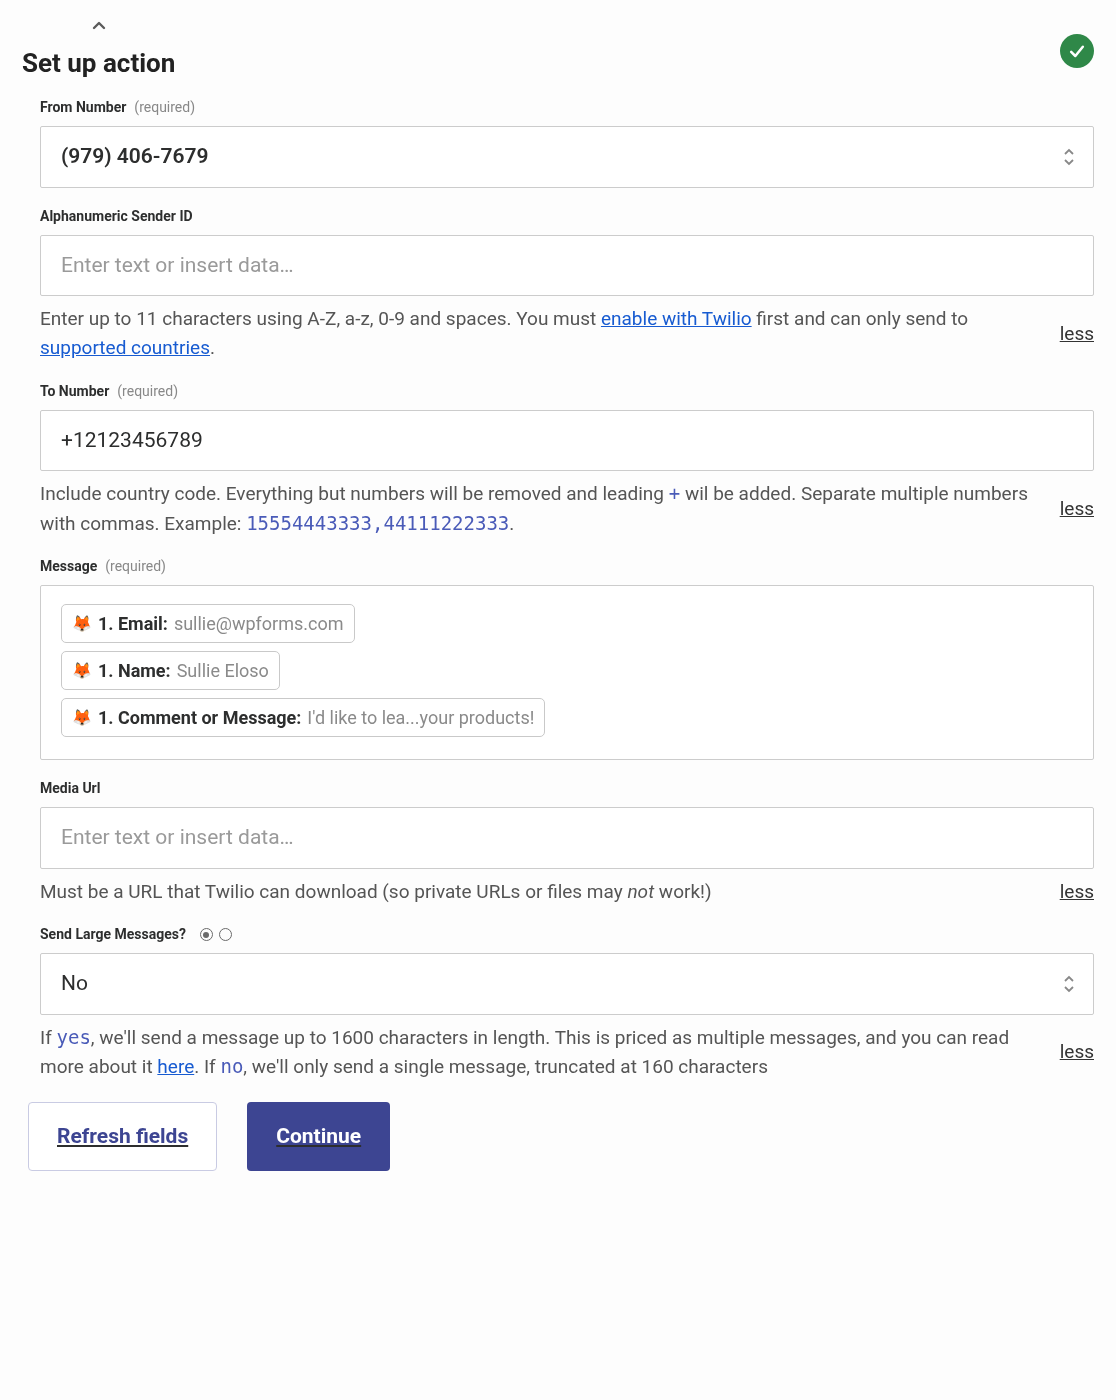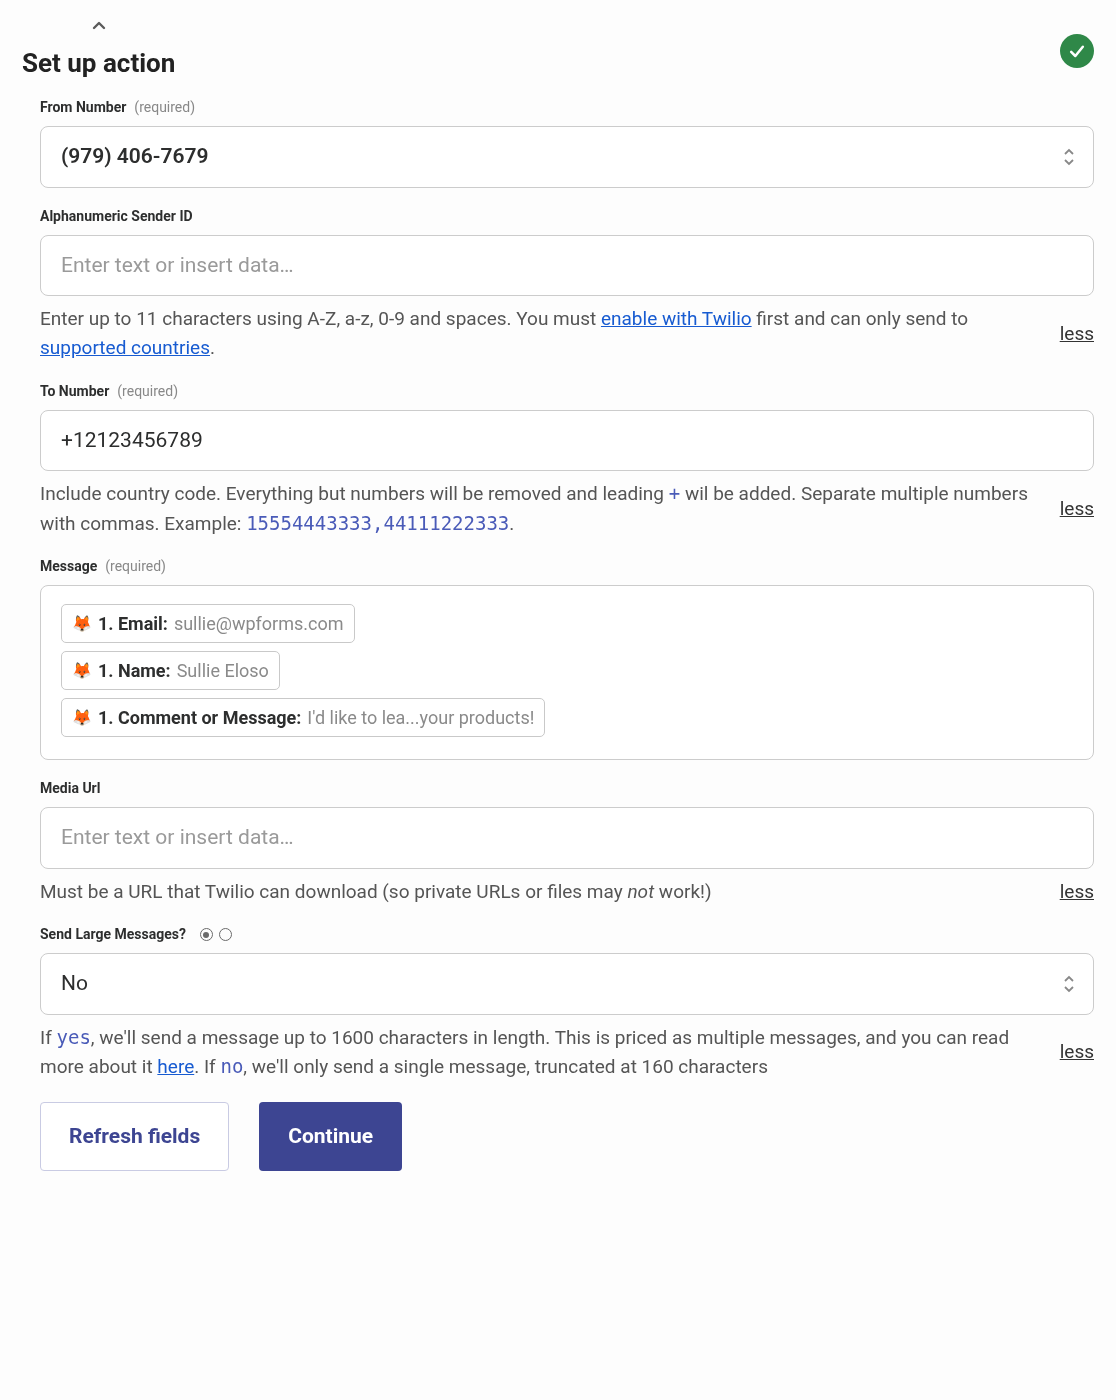--- a/index.html
+++ b/index.html
@@ -60,21 +60,21 @@
   }
   .req-tag {
     font-weight: 400;
     color: #888;
     text-align: center;
   }
 
   .select-box, .text-input, .message-box {
     width: 100%;
     border: 1px solid #ccc;
-    border-radius: 8px;
+    border-radius: 2px;
     background: #fff;
     font-size: 21px;
     color: #2d2e2e;
     position: relative;
   }
   .select-box {
     padding: 14px 42px 14px 20px;
     font-weight: 600;
     cursor: pointer;
   }
@@ -162,21 +162,22 @@
     content: '';
     position: absolute;
     inset: 2.5px;
     background: #6a6a6a;
     border-radius: 50%;
   }
 
   .button-row {
     display: flex;
     gap: 30px;
-    margin: 20px 0 0 18px;
+    margin: 20px 0 0 6px;
+    text-decoration: underline;
   }
   .btn {
     padding: 18px 28px;
     font-size: 21px;
     font-weight: 700;
     border-radius: 4px;
     cursor: pointer;
     border: 1px solid transparent;
   }
   .btn-secondary {

